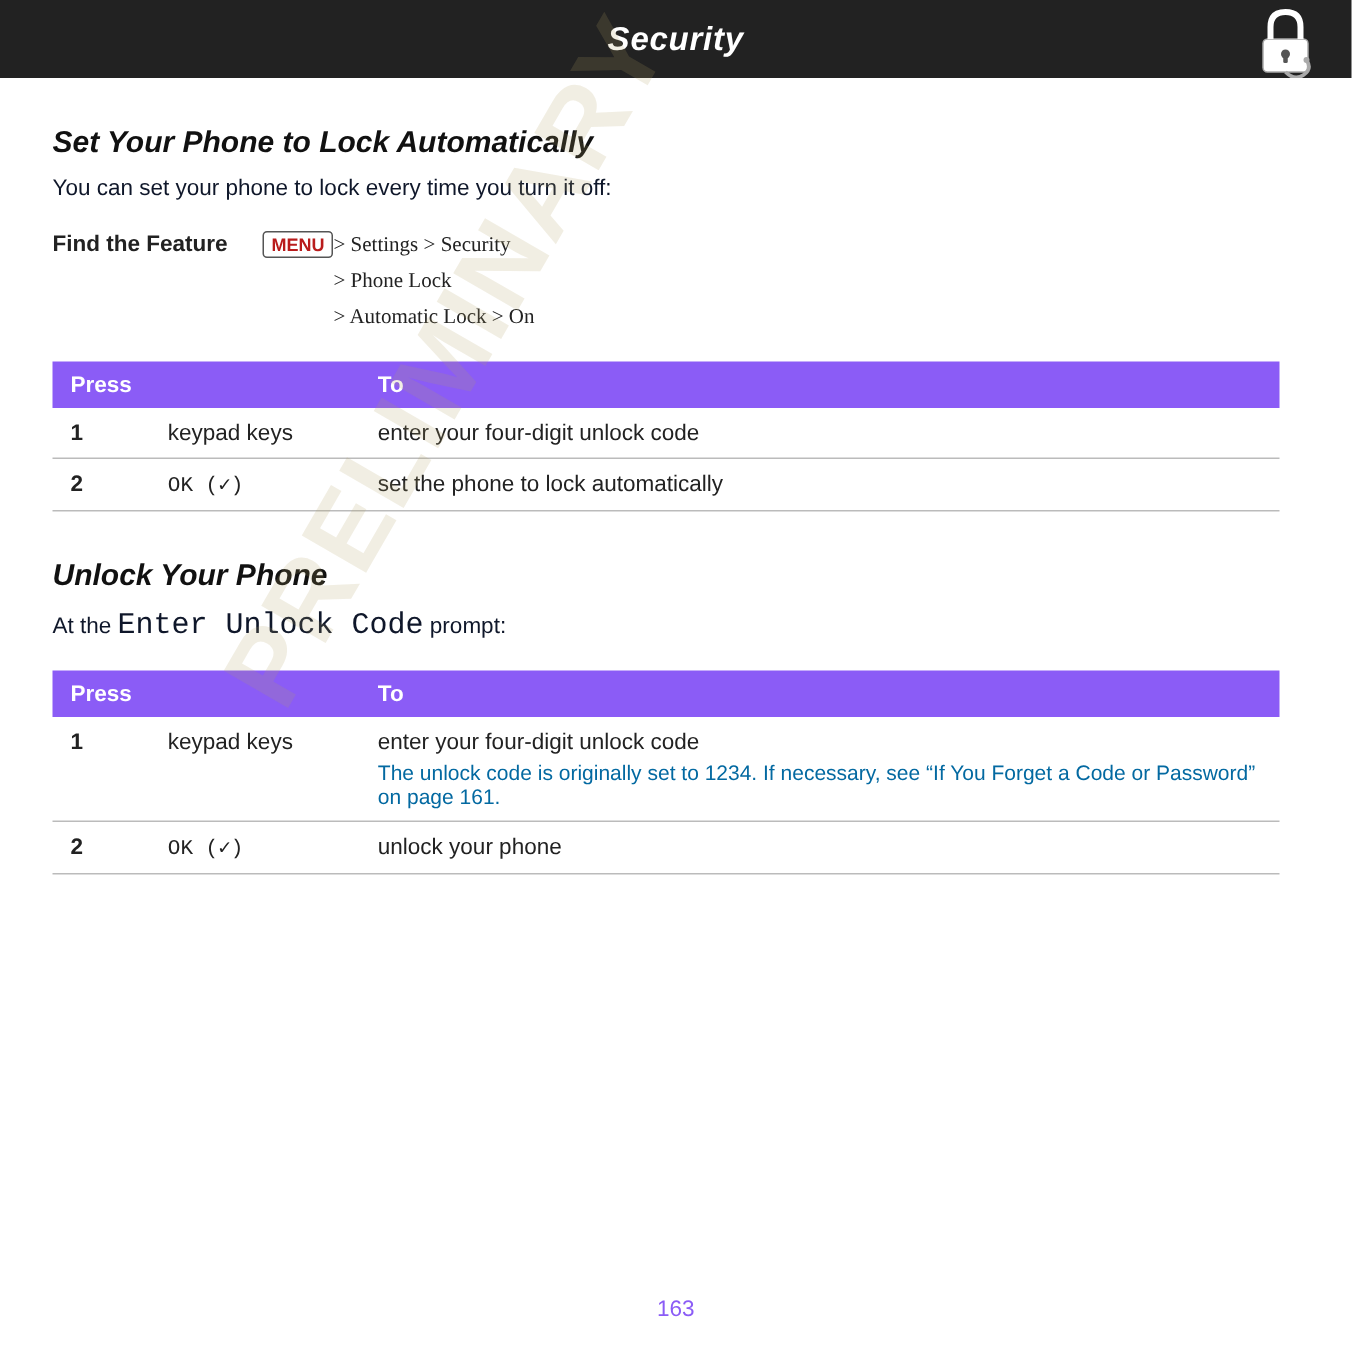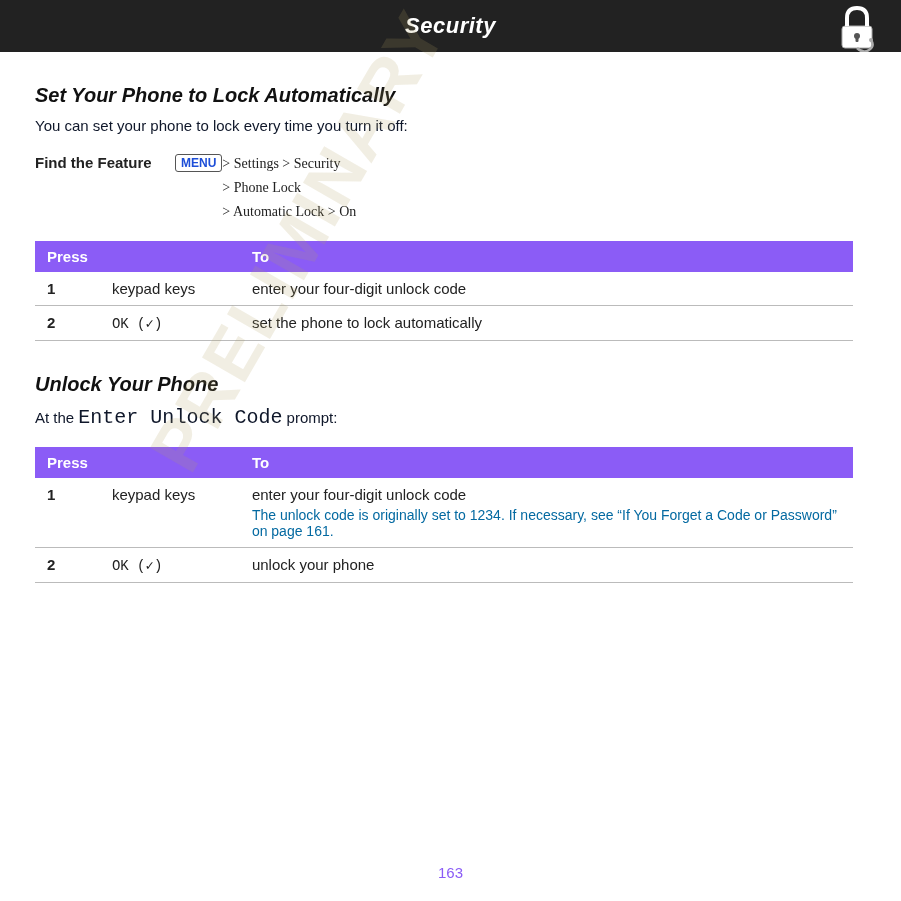--- a/index.html
+++ b/index.html
@@ -71,21 +71,21 @@
       font-size: 15px;
       min-width: 140px;
       padding-top: 2px;
     }
     .find-feature-icon {
       font-size: 12px;
       border: 1.5px solid #555;
       padding: 1px 5px;
       border-radius: 3px;
       font-weight: bold;
-      color: #1d4ed8;
+      color: #b91c1c;
       margin-top: 2px;
       white-space: nowrap;
       height: fit-content;
     }
     .find-feature-path {
       font-family: Liberation Serif, serif;
       font-size: 14px;
       color: #222;
       line-height: 1.7;
     }

